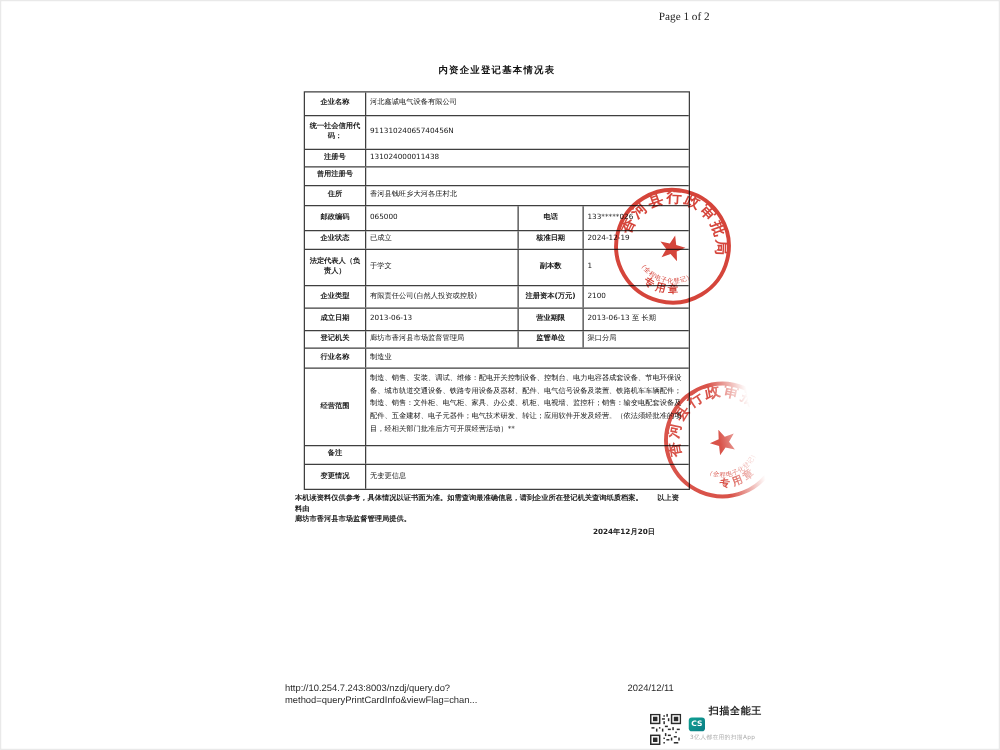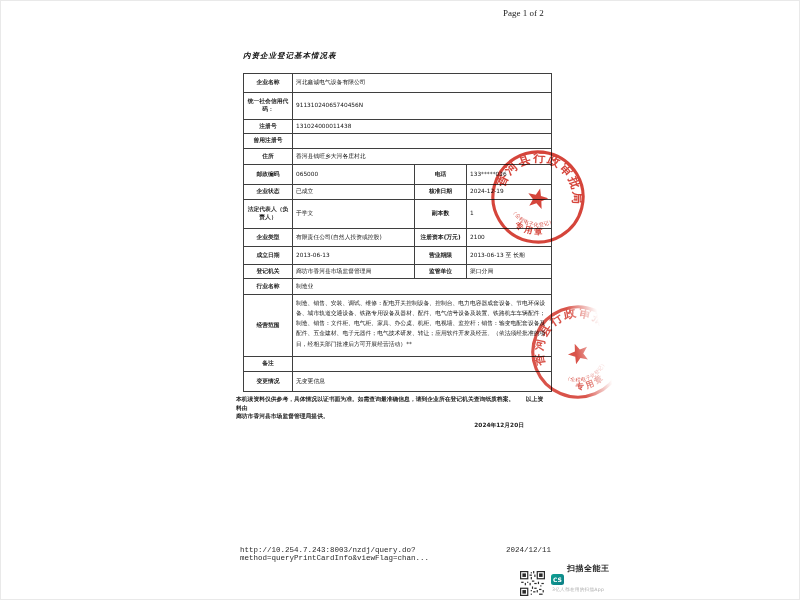--- a/index.html
+++ b/index.html
@@ -1,21 +1,21 @@
 <!DOCTYPE html>
 <html><head>
 <meta charset="utf-8">
 <style>
   html,body{margin:0;padding:0;background:#fff;}
   .canvas{position:relative;width:800px;height:600px;background:#ffffff;overflow:hidden;
           font-family:"DejaVu Sans",sans-serif;color:#1a1a1a;box-shadow:inset 0 0 0 1px #e9e9e9;}
-  .page-label{position:absolute;left:503px;top:8px;font-family:"Liberation Serif",serif;
+  .page-label{position:absolute;left:527px;top:8px;font-family:"Liberation Serif",serif;
               font-size:9px;color:#222;text-align:center;}
-  .doc-title{position:absolute;left:243px;top:51px;width:309px;text-align:left;
-             font-size:7.5px;font-weight:bold;letter-spacing:1px;color:#111;font-style:italic;}
+  .doc-title{position:absolute;left:243px;top:51px;width:309px;text-align:center;
+             font-size:7.5px;font-weight:bold;letter-spacing:1px;color:#111;}
   
   .reg-table{position:absolute;left:243px;top:73px;width:309px;border:1px solid #3f3f3f;
              box-sizing:border-box;font-size:5.8px;line-height:1.35;color:#151515;}
   .trow{display:flex;border-top:1px solid #3f3f3f;box-sizing:border-box;}
   .trow:first-child{border-top:none;}
   .lbl{width:49px;flex:0 0 49px;border-right:1px solid #3f3f3f;display:flex;align-items:center;
        justify-content:center;text-align:center;padding:1px 2px;box-sizing:border-box;
        font-weight:bold;color:#1c1c1c;}
   .val{flex:1;display:flex;align-items:center;padding:1px 3px;box-sizing:border-box;overflow:hidden;}
   .lbl2{width:53px;flex:0 0 53px;border-left:1px solid #3f3f3f;border-right:1px solid #3f3f3f;
@@ -32,22 +32,22 @@
             -webkit-mask-image:linear-gradient(100deg,#000 48%,transparent 74%);
             mask-image:linear-gradient(100deg,#000 48%,transparent 74%);}
   .st-org{font-size:12.5px;font-weight:bold;letter-spacing:1.5px;}
   .st-mid{font-size:5.2px;letter-spacing:.4px;}
   .st-bot{font-size:8.5px;font-weight:bold;letter-spacing:2.5px;}
   
   .note1{position:absolute;left:236px;top:395px;width:312px;font-size:5.8px;line-height:1.5;
          font-weight:bold;color:#222;}
   .note-date{position:absolute;left:236px;top:421px;width:288px;text-align:right;
              font-size:5.8px;font-weight:bold;color:#222;}
-  .url-line{position:absolute;left:240px;top:546px;width:311px;display:flex;
-            justify-content:space-between;font-family:Liberation Mono, monospace;
+  .url-line{position:absolute;left:228px;top:546px;width:311px;display:flex;
+            justify-content:space-between;font-family:Liberation Sans, sans-serif;
             font-size:7.5px;color:#2a2a2a;}
   
   .qr{position:absolute;left:520px;top:571px;width:25px;height:25px;}
   .cs-badge{position:absolute;left:551px;top:574px;width:13px;height:11px;border-radius:2.5px;
             background:linear-gradient(135deg,#10a193,#0c7d85);color:#fff;font-size:6px;
             font-weight:bold;display:flex;align-items:center;justify-content:center;}
   .cs-brand{position:absolute;left:567px;top:563px;font-size:8px;font-weight:bold;color:#1f1f1f;
             letter-spacing:.5px;}
   .cs-tagline{position:absolute;left:552px;top:587px;font-size:4.6px;color:#a9a9a9;letter-spacing:.3px;}
 </style>

